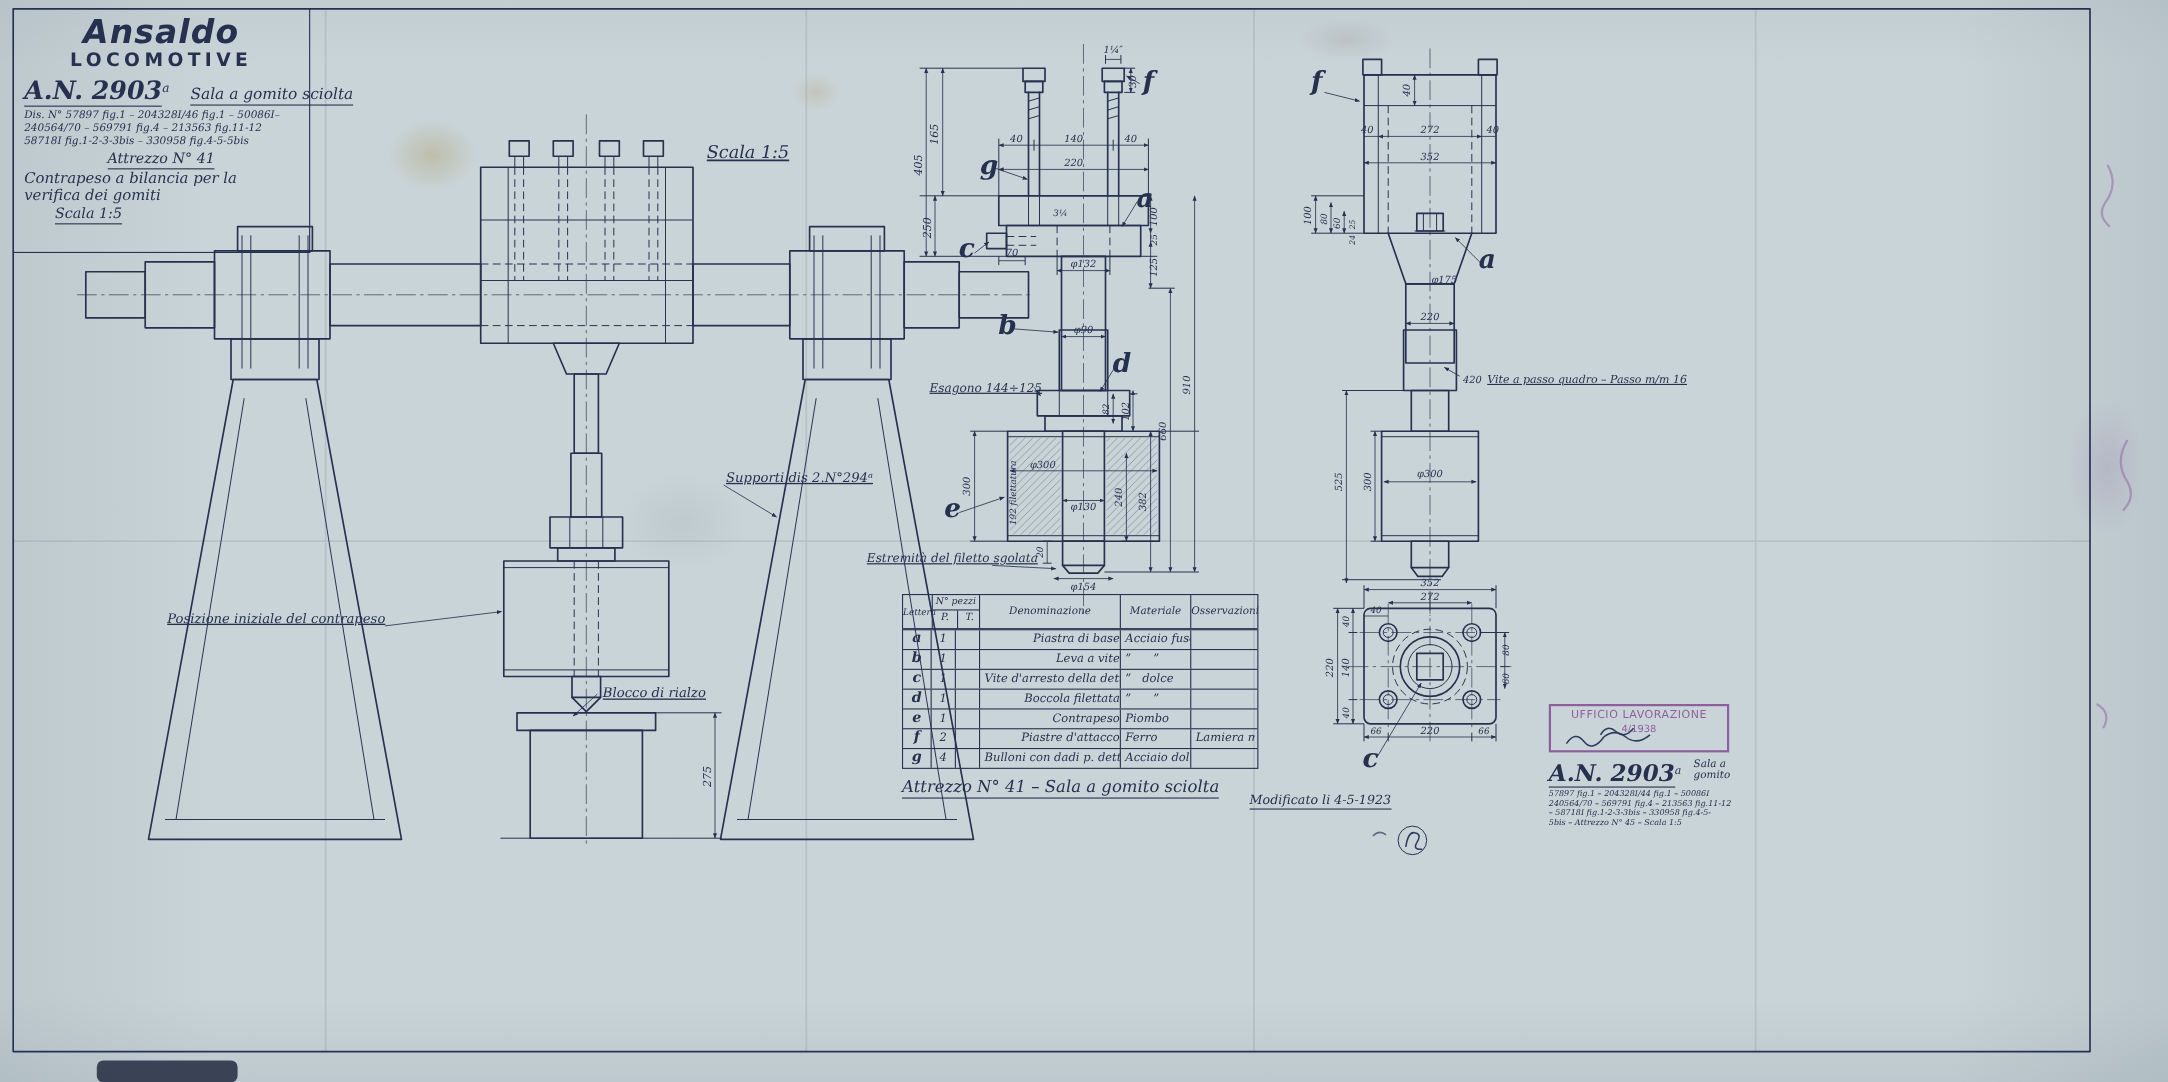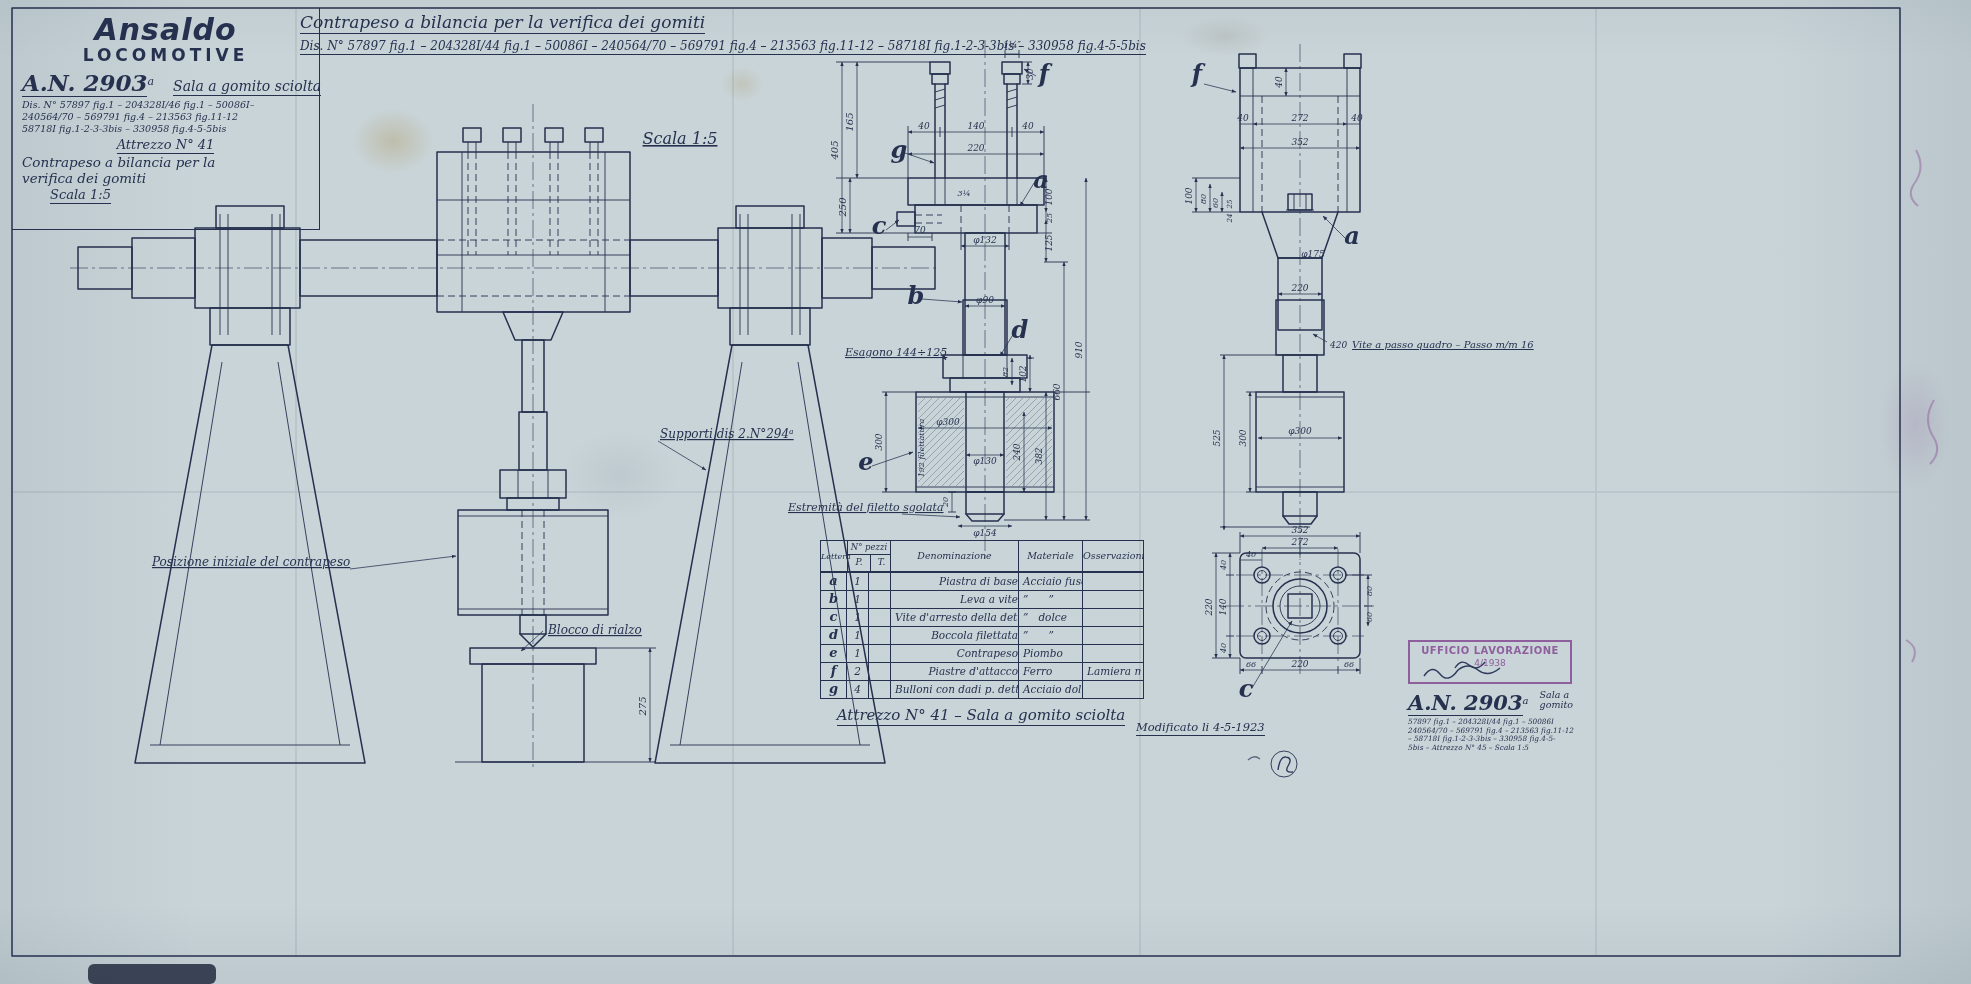--- a/index.html
+++ b/index.html
@@ -26,21 +26,21 @@
   #dwg .fold{stroke:#4c5f6b; stroke-width:1.6; opacity:.15; fill:none;}
   #dwg .sig{fill:none; stroke:#2e3a5c; stroke-width:1.4;}
   #dwg text.lbl{fill:var(--ink); font-family:"DejaVu Serif", serif; font-style:italic;}
   #dwg text.letter{font-weight:700;}
 
   .ov{position:absolute; z-index:2; color:var(--ink);}
   .hand{font-style:italic;}
   .u{border-bottom:1px solid var(--ink); display:inline-block; padding-bottom:1px;}
 
   
-  .corner-box{left:12px; top:8px; width:308px; height:222px; border-right:1.6px solid var(--ink); border-bottom:1.6px solid var(--ink); padding:4px 10px 0 10px; box-sizing:border-box;}
+  .corner-box{left:12px; top:8px; width:270px; height:222px; border-right:1.6px solid var(--ink); border-bottom:1.6px solid var(--ink); padding:4px 10px 0 10px; box-sizing:border-box;}
   .brand1{font-family:"DejaVu Sans", sans-serif; font-weight:700; font-style:italic; font-size:30px; text-align:center; letter-spacing:1px;}
   .brand2{font-family:"DejaVu Sans", sans-serif; font-weight:700; font-size:17px; text-align:center; letter-spacing:4px; margin-top:-2px;}
   .an-line{margin-top:4px; white-space:nowrap;}
   .an-big{font-size:23px; font-weight:700; font-style:italic; border-bottom:1.4px solid var(--ink);}
   .an-sub{font-size:14px; font-style:italic; margin-left:14px;}
   .refs{font-size:9.5px; font-style:italic; line-height:12px; margin-top:3px; white-space:nowrap;}
   .tool-line{font-size:13px; font-style:italic; margin-top:2px;}
   .cb-title{font-size:13.5px; font-style:italic; line-height:16px;}
   .cb-scala{font-size:13px; font-style:italic; margin-top:1px; margin-left:28px;}
 
@@ -61,29 +61,29 @@
   .pqty-bot div + div{border-left:1px solid var(--ink);}
   .pc-nameh{border-right:1px solid var(--ink);}
   .pc-math{border-right:1px solid var(--ink);}
   .prow{display:grid; grid-template-columns:26px 22px 22px 128px 64px 58px; border-top:1px solid var(--ink); height:17px; line-height:16px;}
   .pcell{font-size:10.5px; padding-left:4px; white-space:pre; overflow:hidden;}
   .pc-letter{text-align:center; padding-left:0; font-weight:700; font-size:13px; border-right:1px solid var(--ink);}
   .pc-p{text-align:center; padding-left:0; border-right:1px solid var(--ink);}
   .pc-t{text-align:center; padding-left:0; border-right:1px solid var(--ink);}
   .pc-name{border-right:1px solid var(--ink);text-align:right;}
   .pc-material{border-right:1px solid var(--ink);}
-  .pcaption{left:820px; top:706px; width:322px; text-align:center; font-size:15px; font-style:italic;}
+  .pcaption{left:820px; top:706px; width:322px; font-size:15px; font-style:italic;}
 
   
   .nb-note{left:1412px; top:546px; width:170px; font-size:13.5px; font-style:italic; line-height:17px;}
 
   
   .tblock{left:1408px; top:640px; width:164px;}
   .stamp{border:2px solid var(--stamp); color:var(--stamp); padding:3px 4px 14px 4px; font-family:"DejaVu Sans", sans-serif;}
-  .stamp-l1{font-size:10px; font-weight:700; text-align:center; letter-spacing:.5px;}
+  .stamp-l1{font-size:10px; font-weight:400; text-align:center; letter-spacing:.5px;}
   .stamp-l2{font-size:9px; text-align:center; margin-top:2px; }
   .an2-row{margin-top:6px; white-space:nowrap;}
   .an2{font-size:21px; font-weight:700; font-style:italic; border-bottom:1.3px solid var(--ink);}
   .an2-sub{display:inline-block; vertical-align:top; margin-left:6px; font-size:9.5px; font-style:italic; line-height:10px;}
   .trefs{margin-top:3px; font-size:7.3px; font-style:italic; line-height:8.6px; white-space:nowrap;}
 
   .footer-mod{left:1136px; top:720px; font-size:11.5px; font-style:italic; border-bottom:1px solid var(--ink); padding-bottom:1px;}
 </style>
 </head>
 <body>
@@ -433,24 +433,20 @@
     <div>Dis. N° 57897 fig.1 – 204328I/46 fig.1 – 50086I–</div>
     <div>240564/70 – 569791 fig.4 – 213563 fig.11-12</div>
     <div>58718I fig.1-2-3-3bis – 330958 fig.4-5-5bis</div>
   </div>
   <div class="tool-line" style="text-align:center;"><span class="u">Attrezzo N° 41</span></div>
   <div class="cb-title">Contrapeso a bilancia per la</div>
   <div class="cb-title">verifica dei gomiti</div>
   <div class="cb-scala"><span class="u">Scala 1:5</span></div>
 </div>
 
-<div class="ov header-block">
-  <div class="hdr1"><span class="u">Contrapeso a bilancia per la verifica dei gomiti</span></div>
-  <div class="hdr2"><span class="u">Dis. N° 57897 fig.1 – 204328I/44 fig.1 – 50086I – 240564/70 – 569791 fig.4 – 213563 fig.11-12 – 58718I fig.1-2-3-3bis – 330958 fig.4-5-5bis</span></div>
-</div>
 
 <div class="ov ptable">
   <div class="phead">
     <div class="hcell pc-letterh">Lettera</div>
     <div class="pqty">
       <div class="pqty-top">N° pezzi</div>
       <div class="pqty-bot">
         <div>P.</div>
         <div>T.</div>
       </div>

